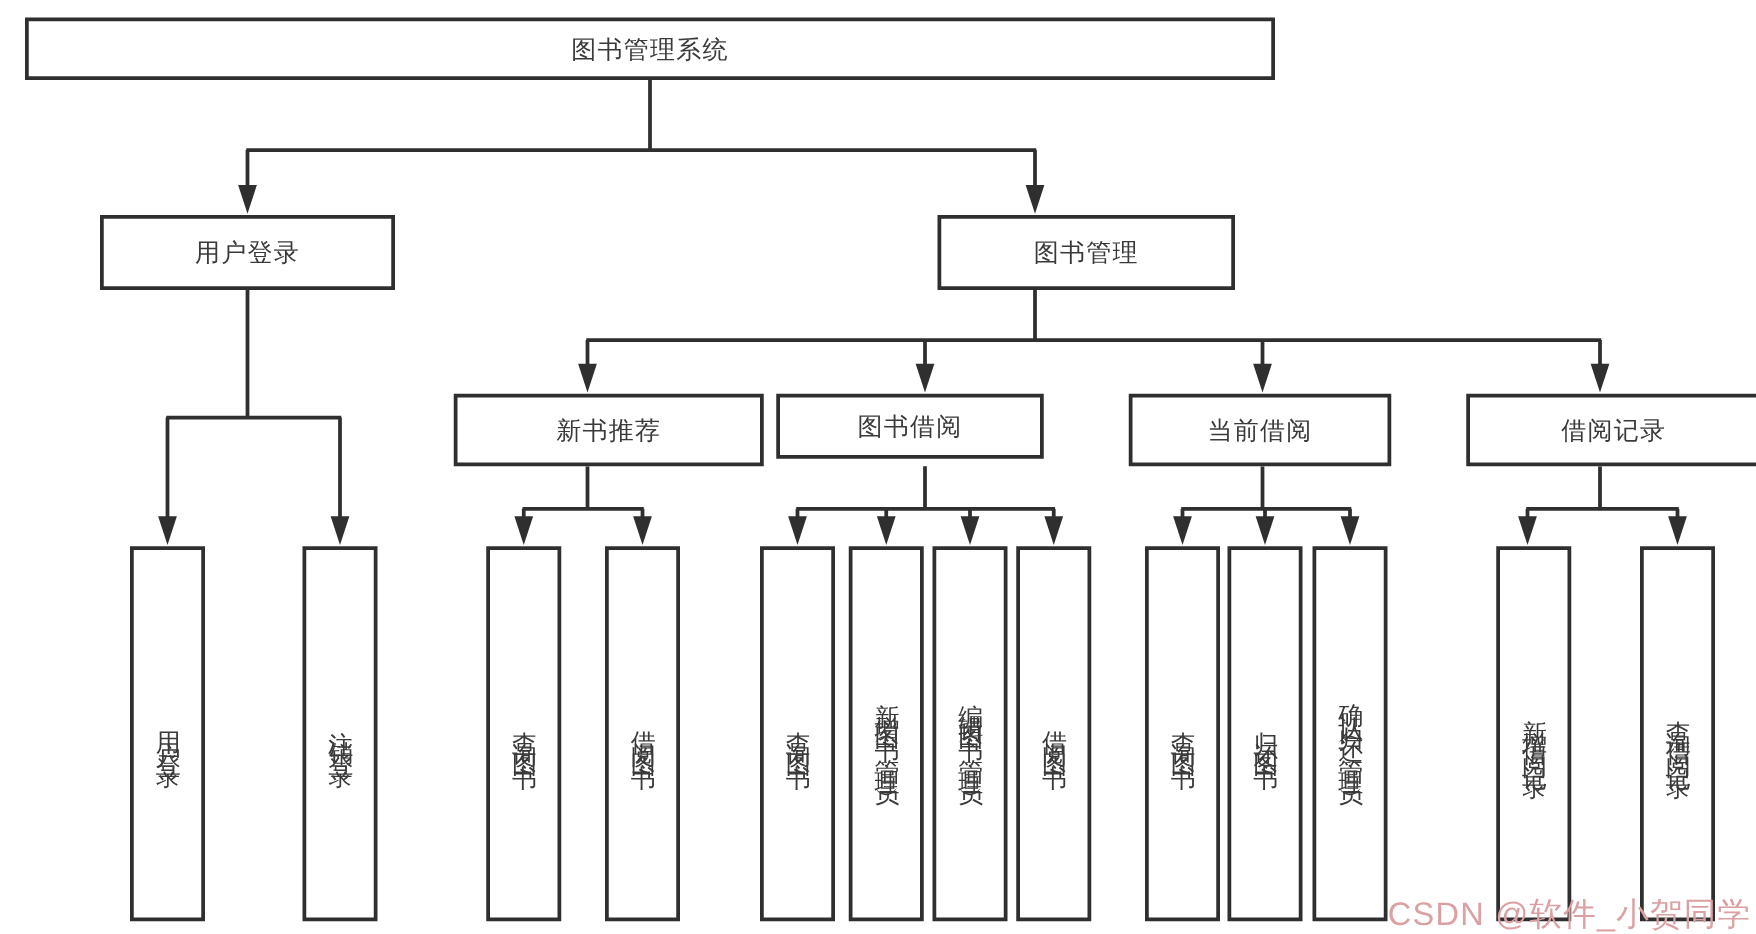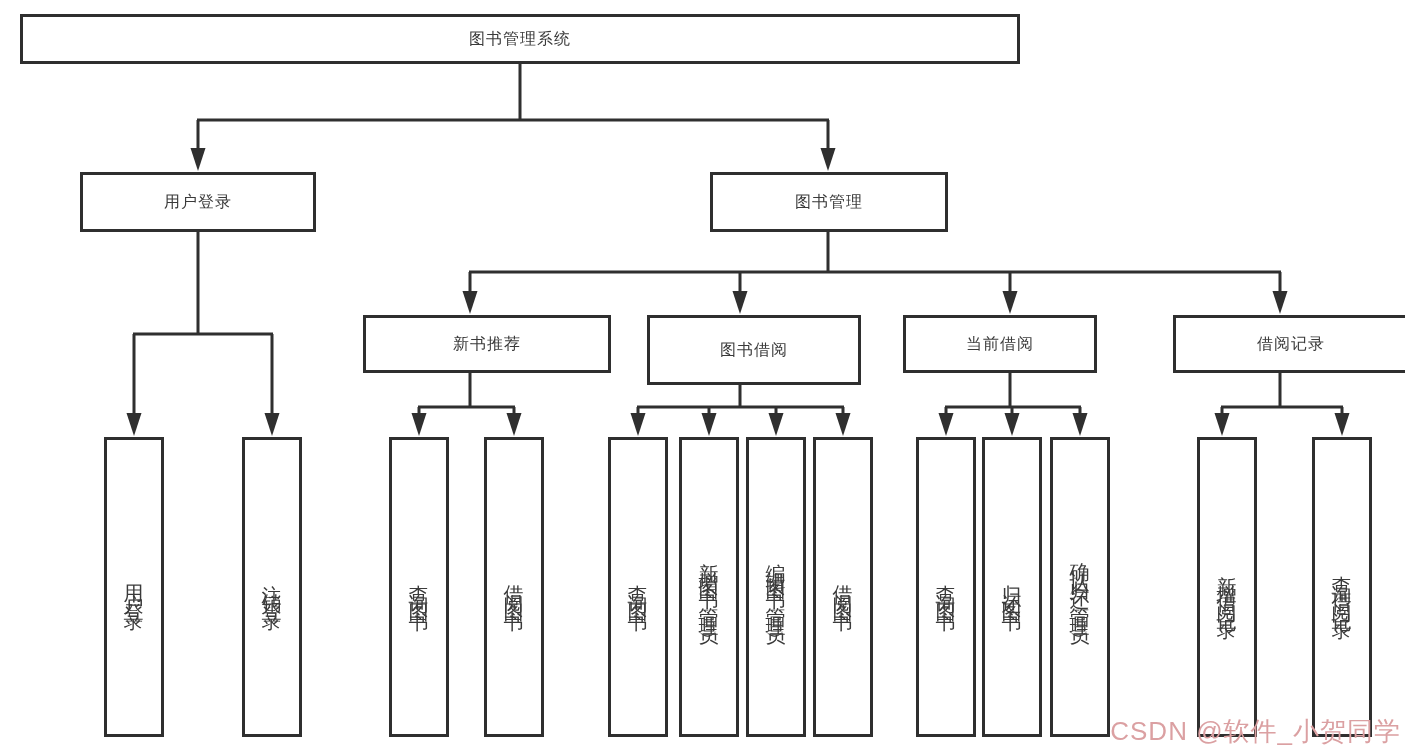--- a/index.html
+++ b/index.html
@@ -15,21 +15,21 @@
     position:absolute;
     box-sizing:border-box;
     border:3px solid #2f2f2f;
     background:#ffffff;
     display:flex;
     align-items:center;
     justify-content:center;
     color:#3a3a3a;
   }
   .box.h span{
-    font-size:16px;
+    font-size:20px;
     letter-spacing:1px;
     white-space:nowrap;
   }
   .box.v{
     writing-mode:vertical-rl;
     text-orientation:mixed;
   }
   .box.v span{
     font-size:20px;
     letter-spacing:9px;
@@ -99,31 +99,31 @@
     </g>
   </svg>
 
   <div class="box h" style="left:20px;top:14px;width:1000px;height:50px">
     <span>图书管理系统</span>
   </div>
 
   <div class="box h" style="left:80px;top:172px;width:236px;height:60px">
     <span>用户登录</span>
   </div>
-  <div class="box h" style="left:710px;top:172px;width:238px;height:60px">
+  <div class="box h" style="left:750px;top:172px;width:238px;height:60px">
     <span>图书管理</span>
   </div>
 
   <div class="box h" style="left:363px;top:315px;width:248px;height:58px">
     <span>新书推荐</span>
   </div>
-  <div class="box h" style="left:647px;top:315px;width:214px;height:70px">
+  <div class="box h" style="left:621px;top:315px;width:214px;height:52px">
     <span>图书借阅</span>
   </div>
-  <div class="box h" style="left:903px;top:315px;width:194px;height:58px">
+  <div class="box h" style="left:903px;top:315px;width:210px;height:58px">
     <span>当前借阅</span>
   </div>
   <div class="box h" style="left:1173px;top:315px;width:236px;height:58px">
     <span>借阅记录</span>
   </div>
 
   <div class="box v" style="left:104px;top:437px;width:60px;height:300px">
     <span>用户登录</span>
   </div>
   <div class="box v" style="left:242px;top:437px;width:60px;height:300px">

